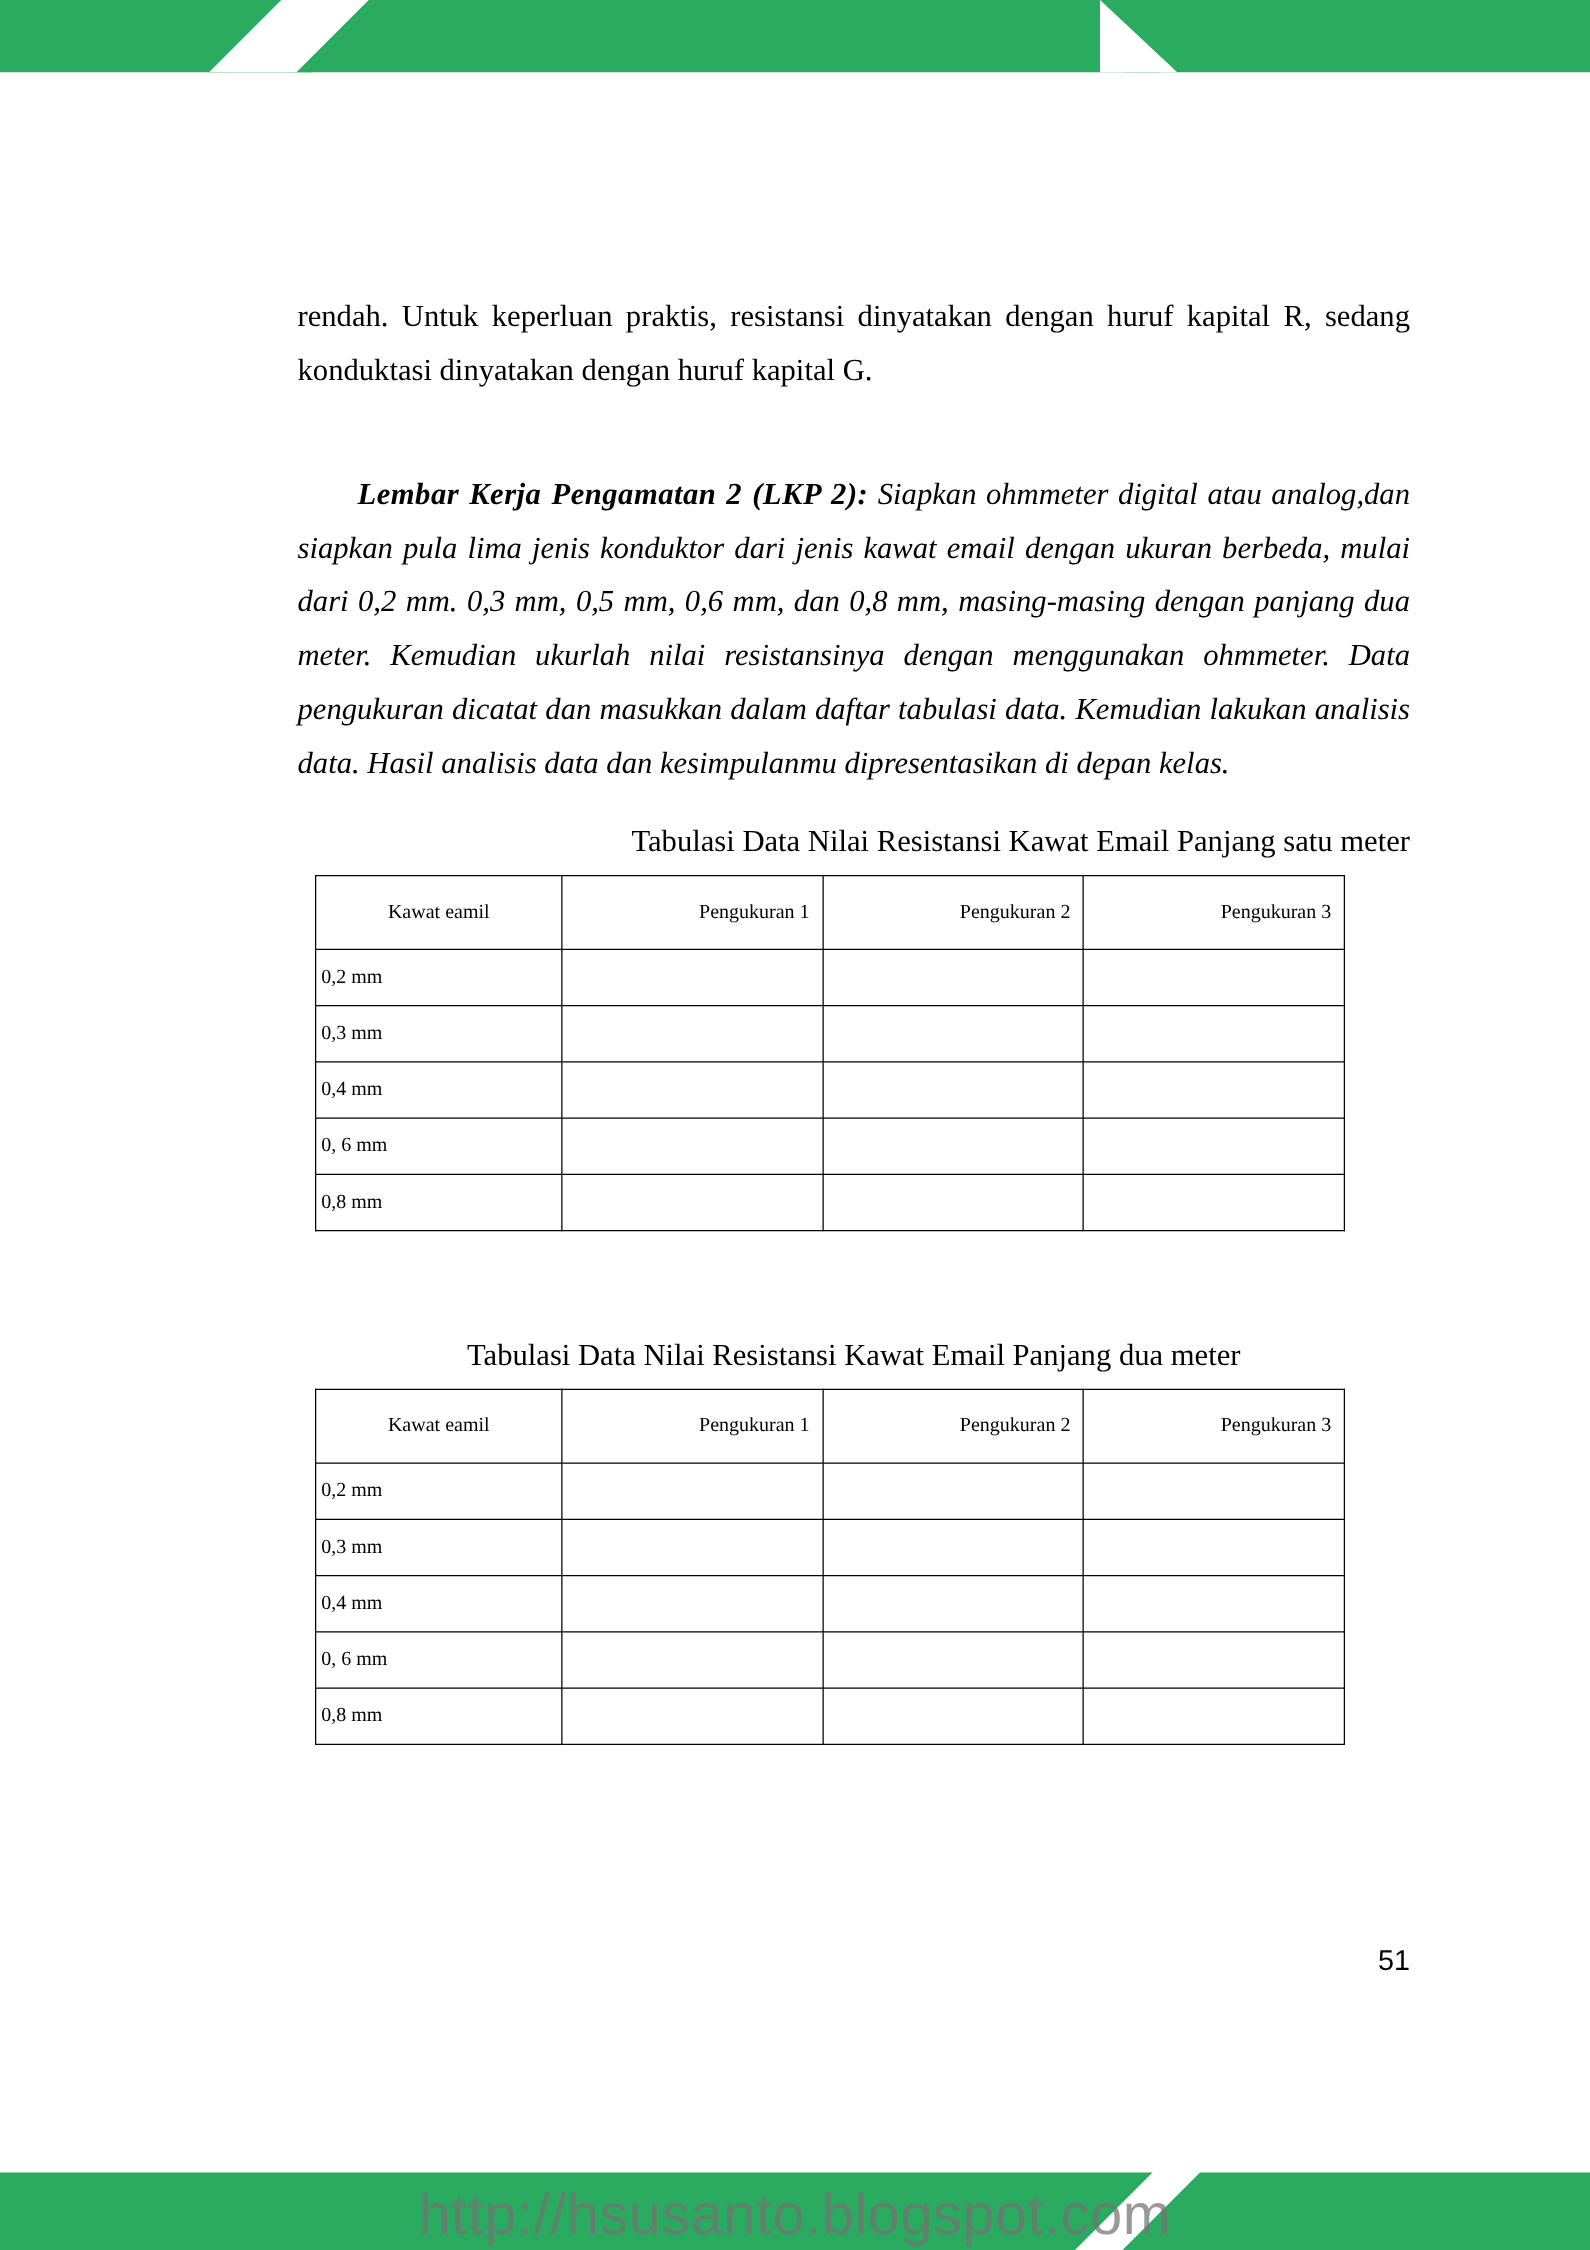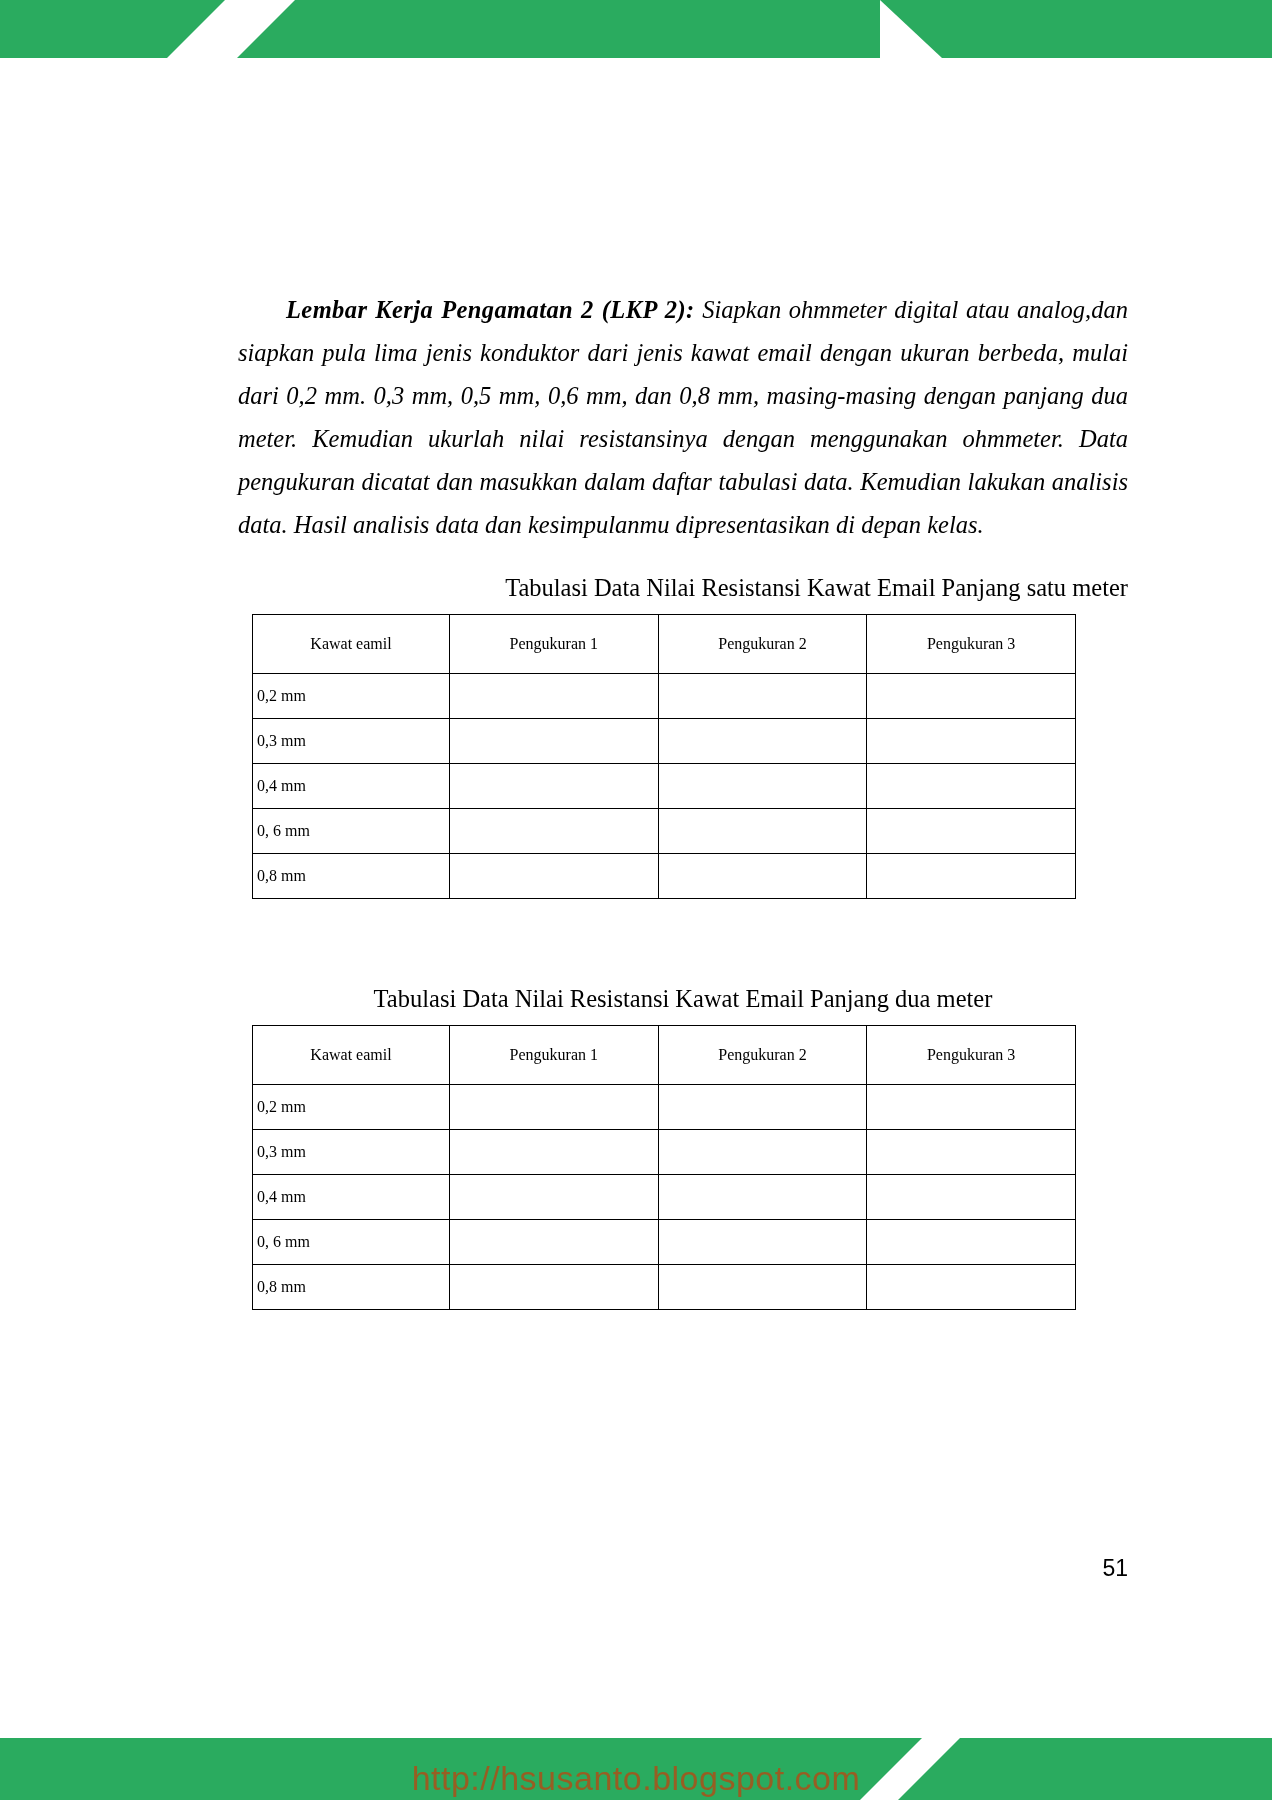--- a/index.html
+++ b/index.html
@@ -119,22 +119,22 @@
     border-width: 0 0 62px 62px;
     border-color: transparent transparent #2aab5f transparent;
   }
   .watermark {
     position: absolute;
     left: 0;
     bottom: 2px;
     width: 1272px;
     text-align: center;
     font-family: "Liberation Sans", sans-serif;
-    font-size: 34px;
-    color: #c2410c;
+    font-size: 46px;
+    color: #737373;
     opacity: 0.72;
     letter-spacing: 0.5px;
     white-space: nowrap;
   }
 
   
   .page {
     position: absolute;
     top: 0; left: 0;
     width: 1272px;
@@ -182,21 +182,21 @@
     width: 824px;
     table-layout: fixed;
   }
   table.data-table td {
     border: 1.4px solid #000000;
     font-size: 16px;
     height: 44px;
     padding: 0 10px;
   }
   table.data-table tr.header-row td {
-    text-align: center;
+    text-align: right;
     height: 58px;
     vertical-align: middle;
   }
   table.data-table td.col-label {
     width: 176px;
     text-align: left;
     padding-left: 4px;
   }
   table.data-table tr.header-row td.col-label {
     text-align: center;
@@ -222,20 +222,21 @@
     <div class="hb-left"></div>
     <div class="hb-mid">
       <div class="hb-mid-inner"></div>
     </div>
     <div class="hb-right"></div>
     <div class="hb-notch"></div>
   </div>
 
   <div class="content">
 
+    <p class="body-text">rendah. Untuk keperluan praktis, resistansi dinyatakan dengan huruf kapital R, sedang konduktasi dinyatakan dengan huruf kapital G.</p>
 
     <p class="body-text para-gap"><span class="lkp-label">Lembar Kerja Pengamatan 2 (LKP 2):</span><span> Siapkan ohmmeter digital atau analog,dan siapkan pula lima jenis konduktor dari jenis kawat email dengan ukuran berbeda, mulai dari 0,2 mm. 0,3 mm, 0,5 mm, 0,6 mm, dan 0,8 mm, masing-masing dengan panjang dua meter. Kemudian ukurlah nilai resistansinya dengan menggunakan ohmmeter. Data pengukuran dicatat dan masukkan dalam daftar tabulasi data. Kemudian lakukan analisis data. Hasil analisis data dan kesimpulanmu dipresentasikan di depan kelas.</span></p>
 
     <div class="table-caption">Tabulasi Data Nilai Resistansi Kawat Email Panjang satu meter</div>
 
     <table class="data-table">
       <tbody>
         <tr class="header-row">
           <td class="col-label">Kawat eamil</td>
           <td>Pengukuran 1</td>

